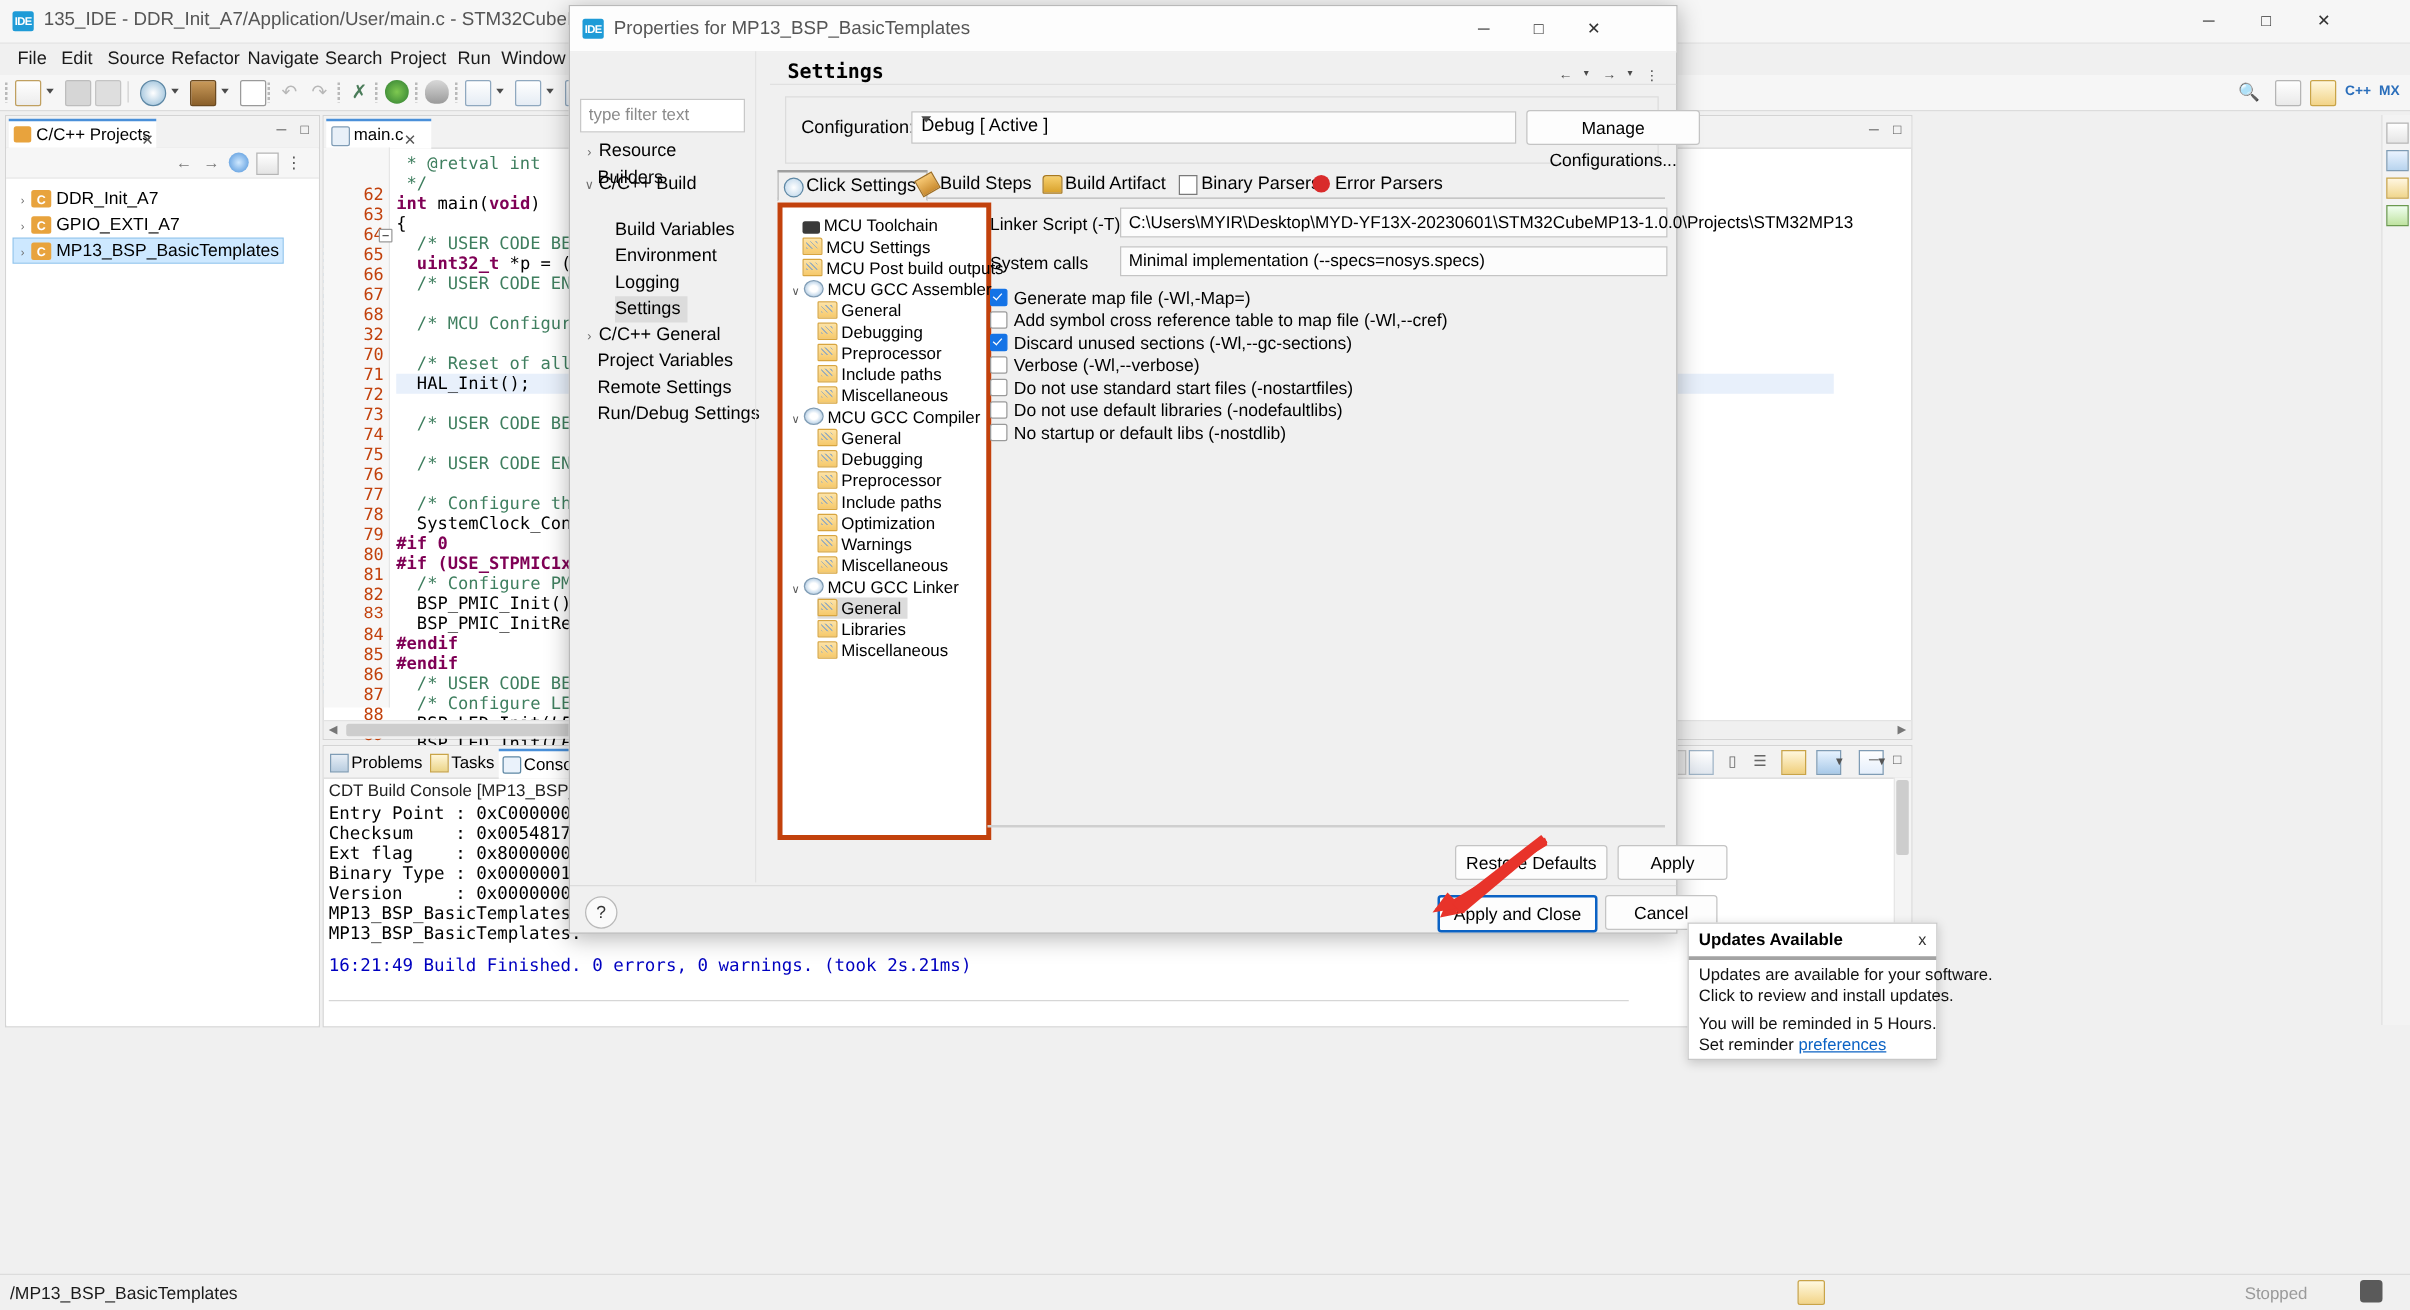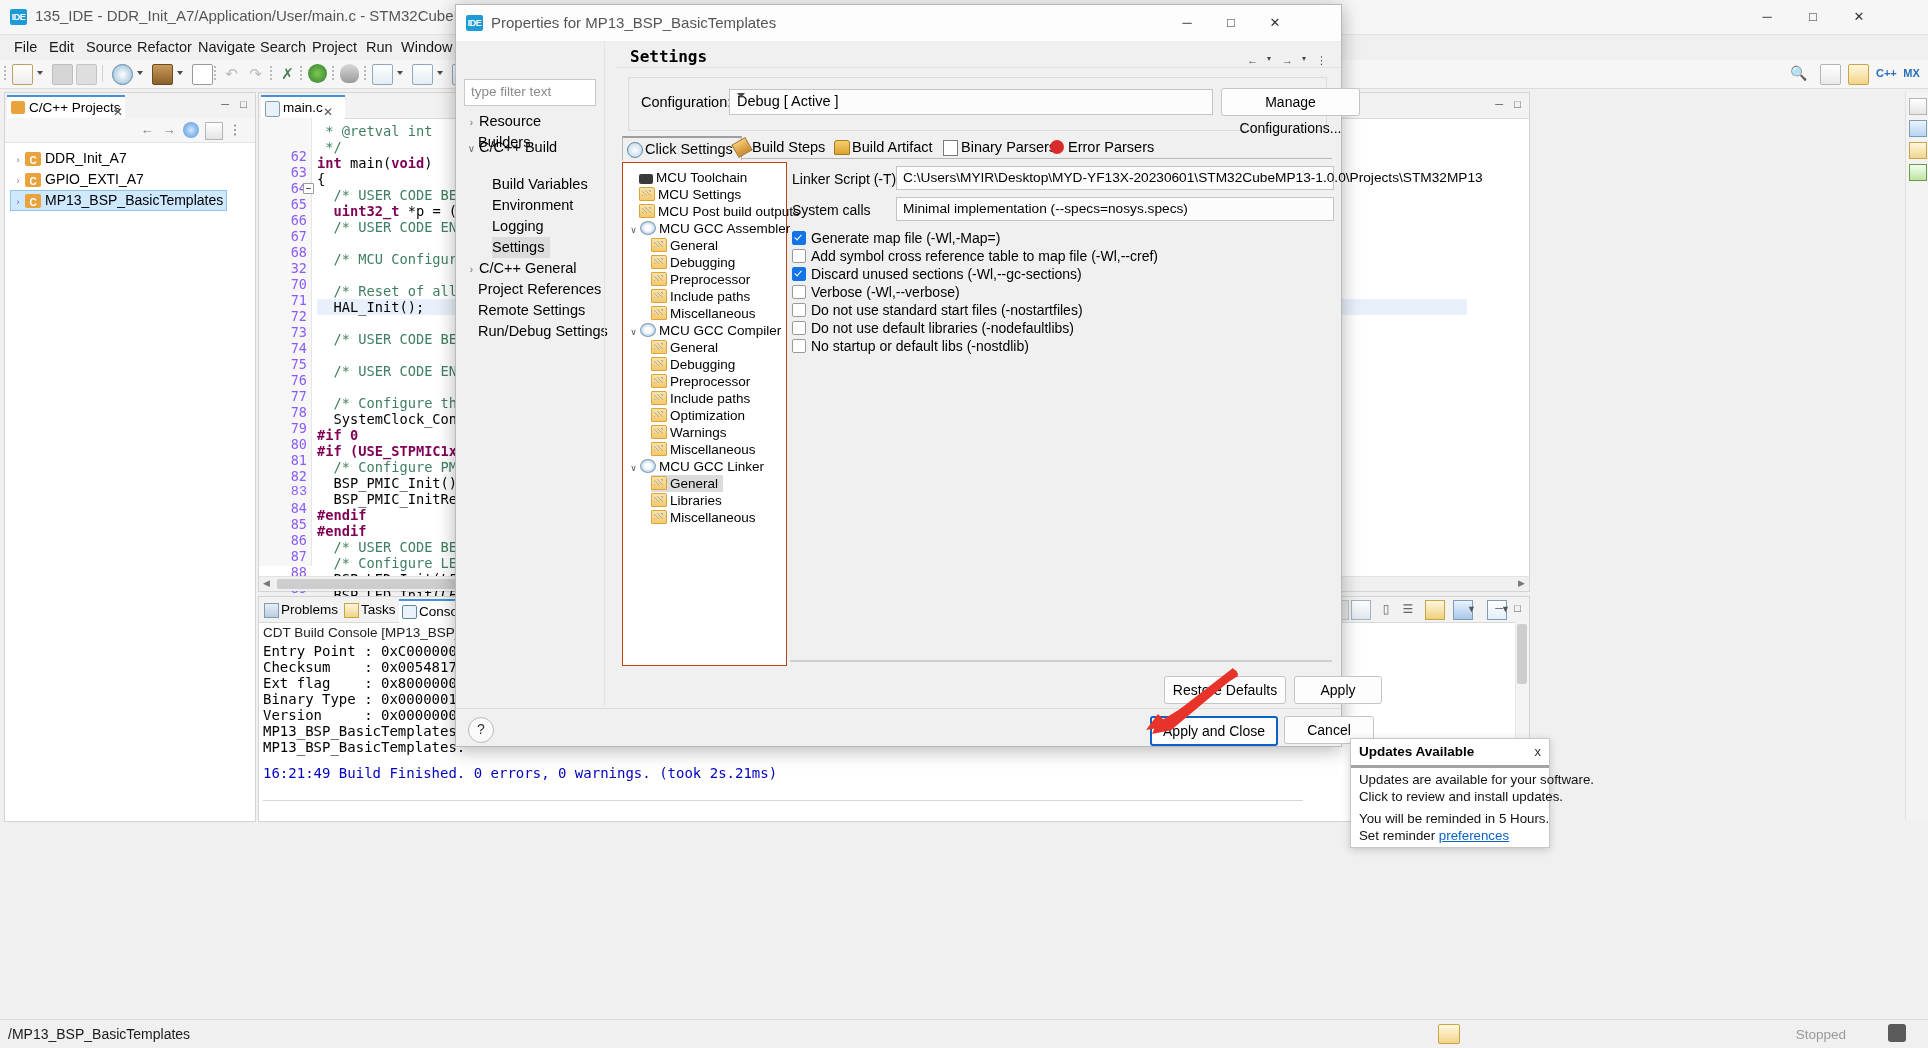--- a/index.html
+++ b/index.html
@@ -43,21 +43,21 @@
   .pico.c::after{content:"C";position:absolute;left:0;top:-1px;width:16px;text-align:center;font-size:10px;color:#fff;font-weight:bold;}
   .sel{background:#cde8ff;outline:1px solid #8fc4ee;}
 
   
   #ed{position:absolute;left:258px;top:92px;width:1270px;height:498px;background:#fff;border:1px solid #d4d4d4;}
   #ed-tabbar{position:absolute;left:0;top:0;width:1270px;height:25px;background:#f2f2f2;border-bottom:1px solid #d9d9d9;}
   #ed-tab{position:absolute;left:2px;top:2px;height:22px;line-height:22px;font-size:13.5px;padding:0 22px 0 22px;background:#fff;border-top:2px solid #4a90d9;}
   #ed-tab-x{position:absolute;left:62px;top:4px;font-size:12px;color:#555;}
   #gutter{position:absolute;left:0;top:25px;width:52px;height:448px;background:#f7f7f7;border-right:1px solid #e6e6e6;}
   #changebar{position:absolute;left:0;top:25px;width:6px;height:448px;}
-  .ln{position:absolute;right:4px;height:16px;line-height:16px;font-family:"DejaVu Sans Mono",monospace;font-size:13.5px;color:#8b5cf6;}
+  .ln{position:absolute;right:4px;height:16px;line-height:16px;font-family:"DejaVu Sans Mono",monospace;font-size:13.5px;color:#c2410c;}
   .code{position:absolute;left:58px;height:16px;line-height:16px;font-family:"DejaVu Sans Mono",monospace;font-size:13.7px;white-space:pre;color:#000;}
   .cmt{color:#3f7f5f;} .kw{color:#7f0055;font-weight:bold;} .pp{color:#7f0055;font-weight:bold;} .id-it{color:#000;font-style:italic;}
   .hl{background:#e8f0fb;}
   .fold{position:absolute;left:44px;width:9px;height:9px;border:1px solid #9a9a9a;background:#fff;border-radius:1px;}
   .fold::before{content:"";position:absolute;left:1.5px;top:3.5px;width:5px;height:1px;background:#555;}
   #ed-hscroll{position:absolute;left:0;bottom:0;width:1270px;height:14px;background:#f0f0f0;border-top:1px solid #e3e3e3;}
   #ed-hthumb{position:absolute;left:18px;top:2px;width:250px;height:10px;background:#cdcdcd;border-radius:2px;}
 
   
   #cons{position:absolute;left:258px;top:596px;width:1270px;height:224px;background:#fff;border:1px solid #d4d4d4;}
@@ -103,21 +103,21 @@
   #cfg-combo{position:absolute;left:100px;top:11px;width:482px;height:24px;background:#fcfcfc;border:1px solid #c4c4c4;}
   #cfg-combo span{position:absolute;left:7px;top:3px;font-size:14.5px;}
   #cfg-caret{position:absolute;right:8px;top:10px;width:0;height:0;border-left:4px solid transparent;border-right:4px solid transparent;border-top:5px solid #4a4a4a;}
   #manage-btn{position:absolute;left:592px;top:10px;width:137px;height:26px;background:#fdfdfd;border:1px solid #c4c4c4;border-radius:3px;
               font-size:14px;line-height:26px;text-align:center;}
 
   #tabrow{position:absolute;left:166px;top:131px;width:710px;height:22px;border-bottom:1px solid #b8b8b8;}
   .dtab{position:absolute;top:0;height:22px;line-height:22px;font-size:14.5px;padding:0 8px 0 22px;white-space:nowrap;}
   .dtab.active{background:#f0f0f0;border:1px solid #b8b8b8;border-bottom:1px solid #f0f0f0;border-top:2px solid #9f9f9f;}
 
-  #mtreebox{position:absolute;left:166px;top:157px;width:163px;height:502px;background:#fff;border:1px solid #c2410c;}
+  #mtreebox{position:absolute;left:166px;top:157px;width:163px;height:502px;background:#fff;border:4px solid #c2410c;}
   .mrow{position:absolute;left:0;height:17px;line-height:17px;font-size:13.5px;white-space:nowrap;}
   .mw{display:inline-block;width:13px;text-align:center;color:#555;font-size:9px;}
   .mico{display:inline-block;width:14px;height:12px;vertical-align:-2px;margin-right:3px;position:relative;}
   .mico.folder{background:linear-gradient(#fde3a7,#f6c96b);border:1px solid #d8a53f;border-radius:1px 2px 1px 1px;}
   .mico.folder::after{content:"";position:absolute;left:2px;top:2px;width:9px;height:6px;
         background:repeating-linear-gradient(45deg,#8fa8bf 0 1px,transparent 1px 3px);opacity:.85;}
   .mico.gear{border-radius:50%;background:radial-gradient(#fff 30%,#cfe0ef 60%,#8fa8bf 100%);border:1px solid #7f9cb5;}
   .mico.chip{background:#3a3a3a;border-radius:2px;height:10px;margin-top:1px;}
   .msel{background:#dcdcdc;}
   #mtree-bottom-rule{position:absolute;left:334px;top:655px;width:542px;height:2px;background:#cfcfcf;}
@@ -404,21 +404,21 @@
 
   <div id="dtree">
       <div class="dtrow" style="top: 0px; left: 0px;"><span class="dtw">›</span><span>Resource</span></div>
       <div class="dtrow" style="top: 21px; left: 14px;"><span class="dtw" style="width: 0px;"></span><span>Builders</span></div>
       <div class="dtrow" style="top: 26px; left: 0px;"><span class="dtw">∨</span><span>C/C++ Build</span></div>
       <div class="dtrow" style="top: 63px; left: 28px;"><span class="dtw" style="width: 0px;"></span><span>Build Variables</span></div>
       <div class="dtrow" style="top: 84px; left: 28px;"><span class="dtw" style="width: 0px;"></span><span>Environment</span></div>
       <div class="dtrow" style="top: 105px; left: 28px;"><span class="dtw" style="width: 0px;"></span><span>Logging</span></div>
       <div class="dtrow dtsel" style="top: 126px; left: 28px; padding-right: 6px;"><span class="dtw" style="width: 0px;"></span><span>Settings</span></div>
       <div class="dtrow" style="top: 147px; left: 0px;"><span class="dtw">›</span><span>C/C++ General</span></div>
-      <div class="dtrow" style="top: 168px; left: 14px;"><span class="dtw" style="width: 0px;"></span><span>Project References</span></div>
+      <div class="dtrow" style="top: 168px; left: 14px;"><span class="dtw" style="width: 0px;"></span><span>Project Variables</span></div>
       <div class="dtrow" style="top: 189px; left: 14px;"><span class="dtw" style="width: 0px;"></span><span>Remote Settings</span></div>
       <div class="dtrow" style="top: 210px; left: 14px;"><span class="dtw" style="width: 0px;"></span><span>Run/Debug Settings</span></div>
     </div>
   <div id="dlg-vsep"></div>
 
   <div id="settings-hdr">
     <div id="settings-title">Settings</div>
     <span class="shdr-ic" style="right:83px">←</span>
     <span class="shdr-ic" style="right:70px;font-size:8px">▾</span>
     <span class="shdr-ic" style="right:48px">→</span>

